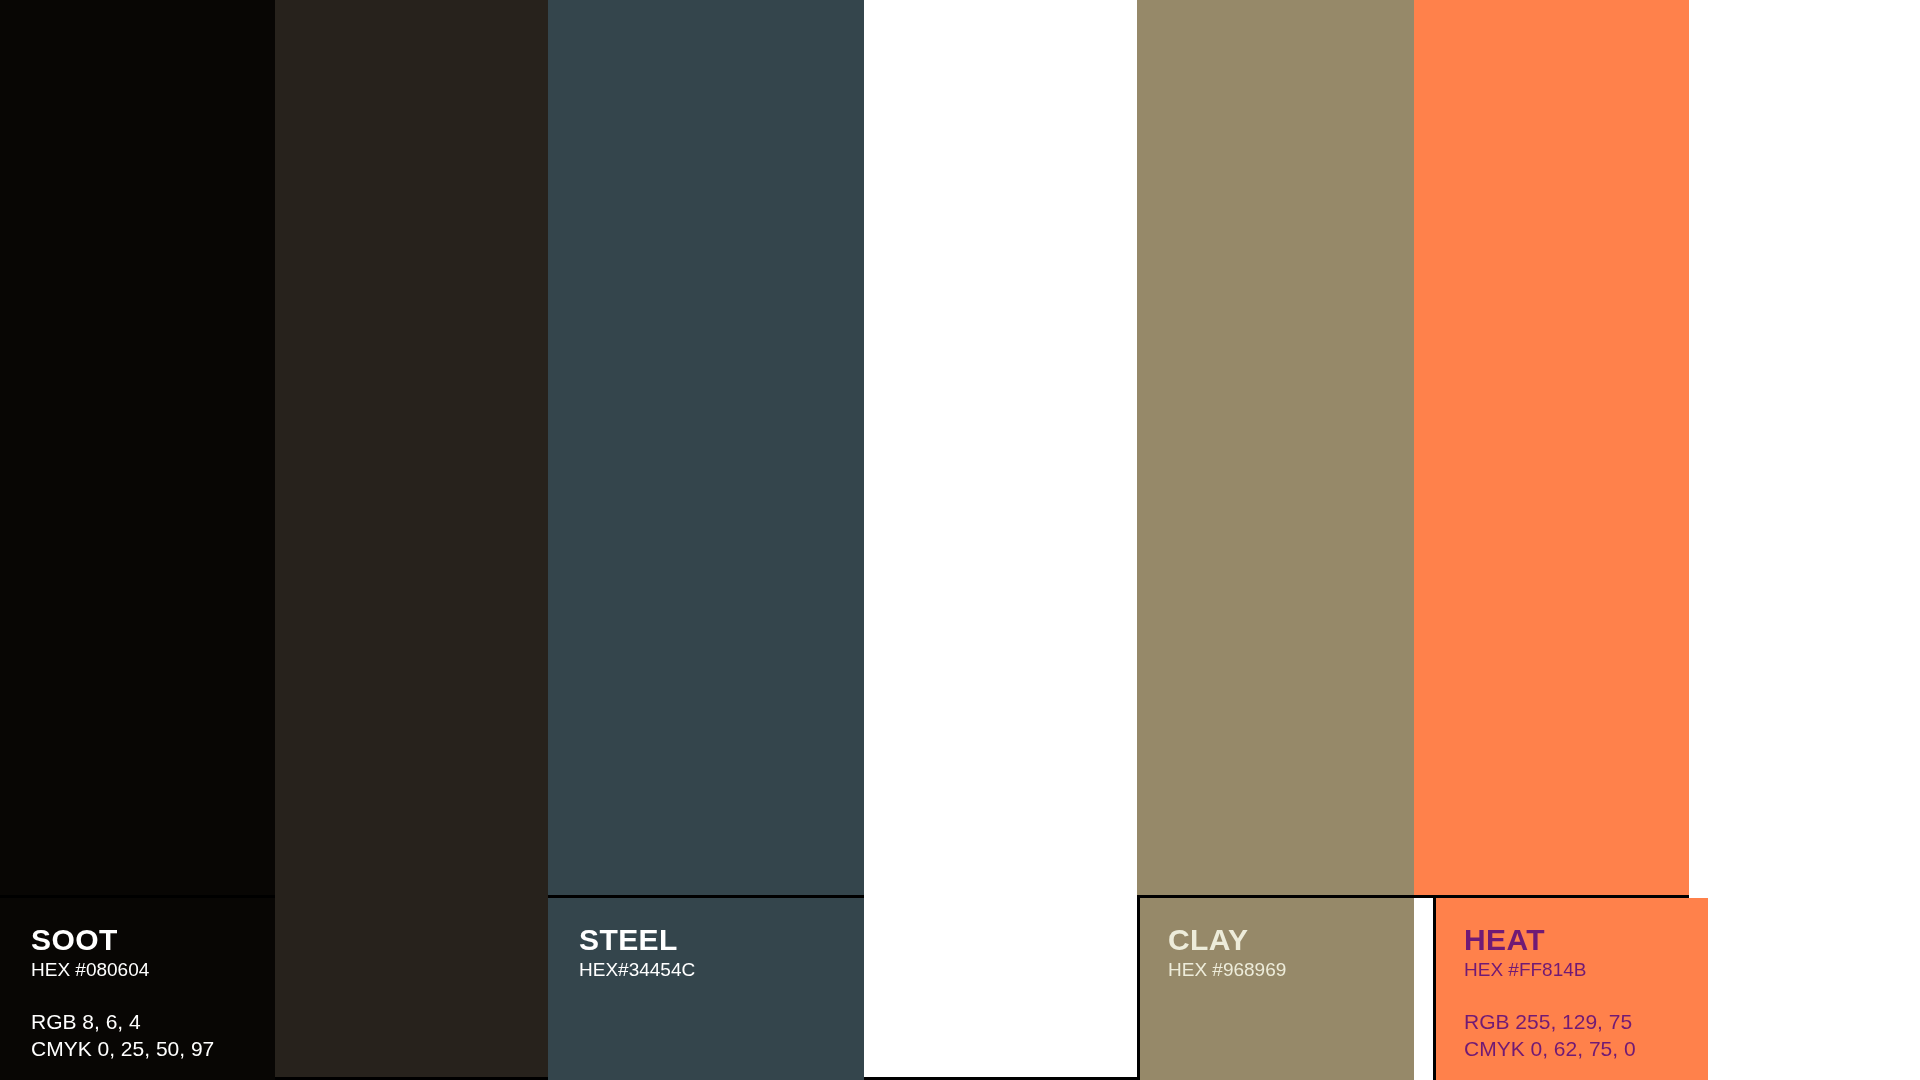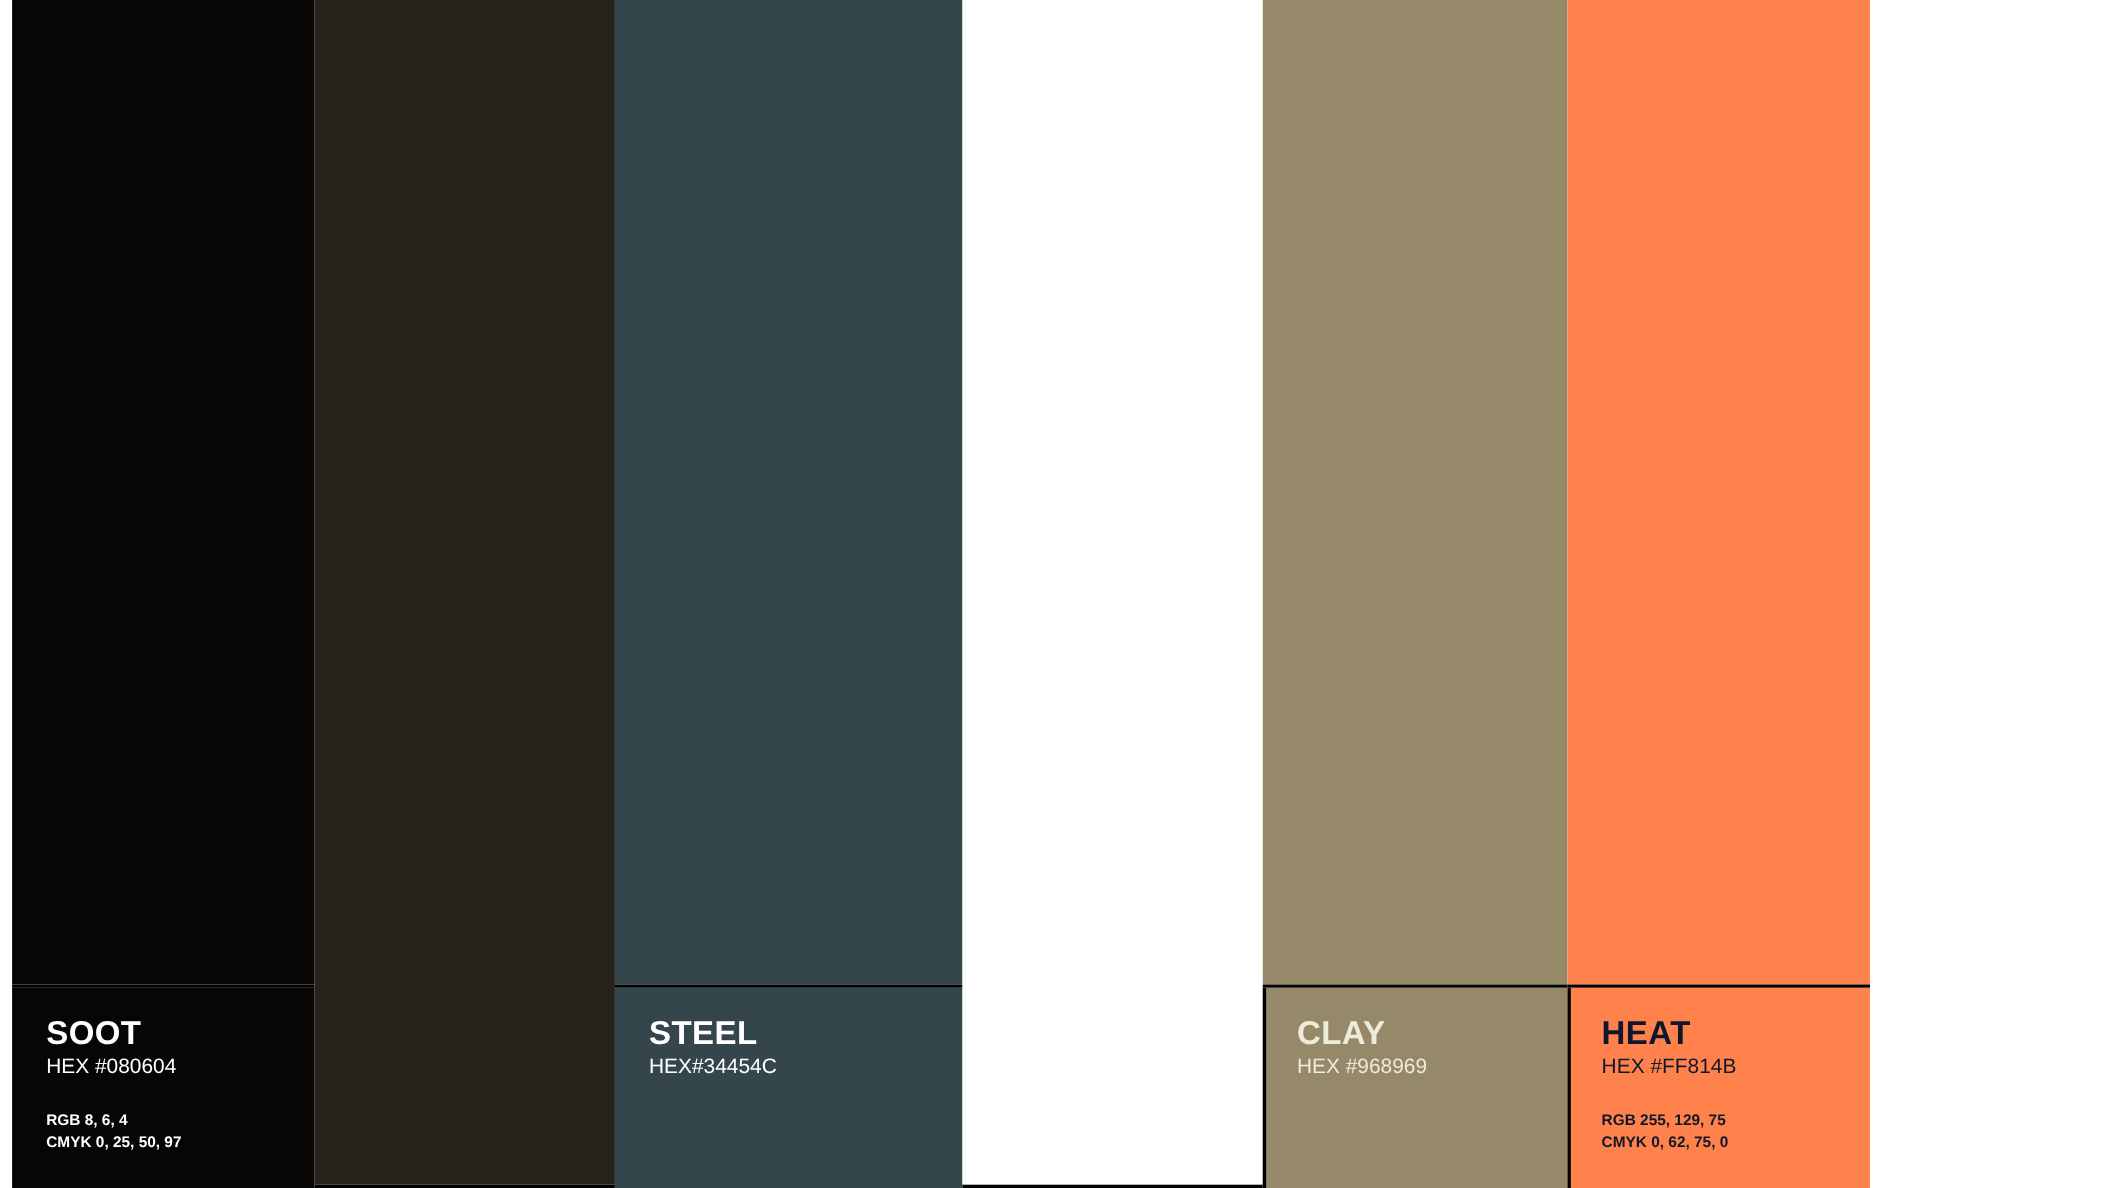--- a/index.html
+++ b/index.html
@@ -83,36 +83,36 @@
     margin: 0;
     white-space: nowrap;
   }
 
   .swatch-values {
     margin-top: 32px;
   }
 
   .swatch-rgb,
   .swatch-cmyk {
-    font-size: 14px;
-    font-weight: bold;
+    font-size: 21px;
+    font-weight: normal;
     line-height: 1.05;
     margin: 0;
     white-space: nowrap;
   }
 
   .swatch-cmyk {
     margin-top: 5px;
   }
 </style>
 </head>
 <body>
 
 <div id="palette-board" style="background: rgb(255, 255, 255);">
-    <div class="swatch-column" style="width: 275px; margin-left: 11px;">
+    <div class="swatch-column" style="width: 275px;">
       <div class="swatch-field" style="background: rgb(8, 6, 4);"></div>
       <div class="swatch-rule" style="background: rgb(0, 0, 0);"></div>
       <div class="swatch-label-band" style="background: rgb(8, 6, 4); color: rgb(255, 255, 255);">
         <div class="swatch-name">SOOT</div>
         <div class="swatch-hex">HEX #080604</div>
         <div class="swatch-values">
           <div class="swatch-rgb">RGB 8, 6, 4</div>
           <div class="swatch-cmyk">CMYK 0, 25, 50, 97</div>
         </div>
       </div>
@@ -137,21 +137,21 @@
       <div class="swatch-field" style="background: rgb(150, 137, 105);"></div>
       <div class="swatch-rule" style="background: rgb(0, 0, 0);"></div>
       <div class="swatch-label-band has-separator" style="background: rgb(150, 137, 105); color: rgb(237, 236, 218);">
         <div class="swatch-name">CLAY</div>
         <div class="swatch-hex">HEX #968969</div>
       </div>
     </div>
     <div class="swatch-column" style="width: 275px;">
       <div class="swatch-field" style="background: rgb(255, 129, 75);"></div>
       <div class="swatch-rule" style="background: rgb(0, 0, 0);"></div>
-      <div class="swatch-label-band has-separator" style="background: rgb(255, 129, 75); color: #0f172a;">
+      <div class="swatch-label-band has-separator" style="background: rgb(255, 129, 75); color: #701a75; margin-left: 19px;">
         <div class="swatch-name">HEAT</div>
         <div class="swatch-hex">HEX #FF814B</div>
         <div class="swatch-values">
           <div class="swatch-rgb">RGB 255, 129, 75</div>
           <div class="swatch-cmyk">CMYK 0, 62, 75, 0</div>
         </div>
       </div>
     </div>
   </div>
 

